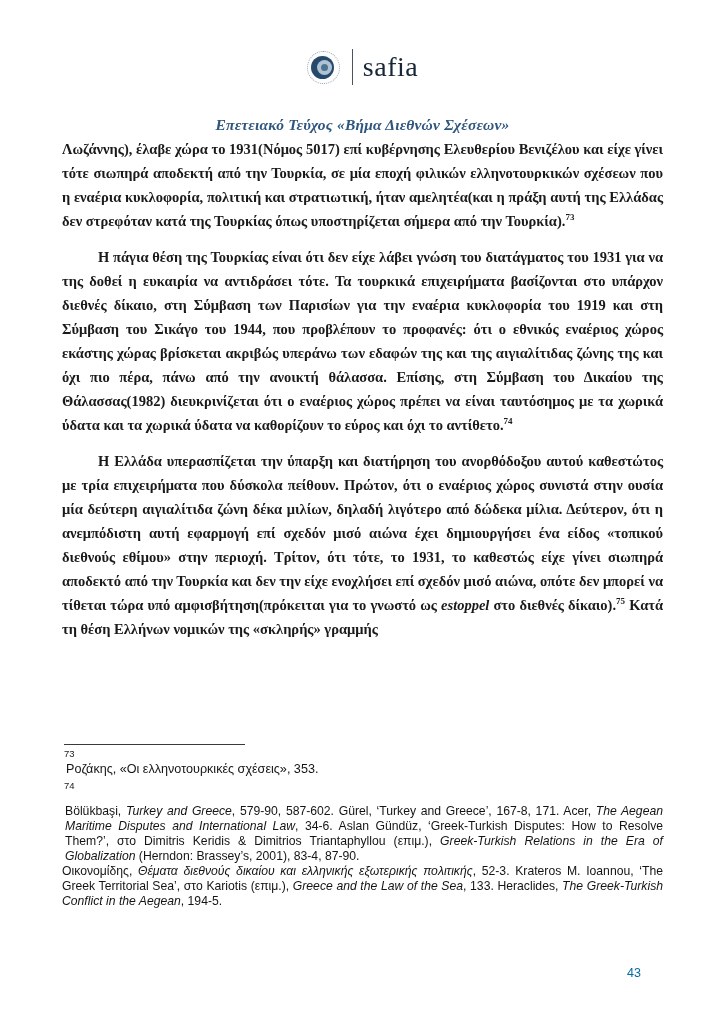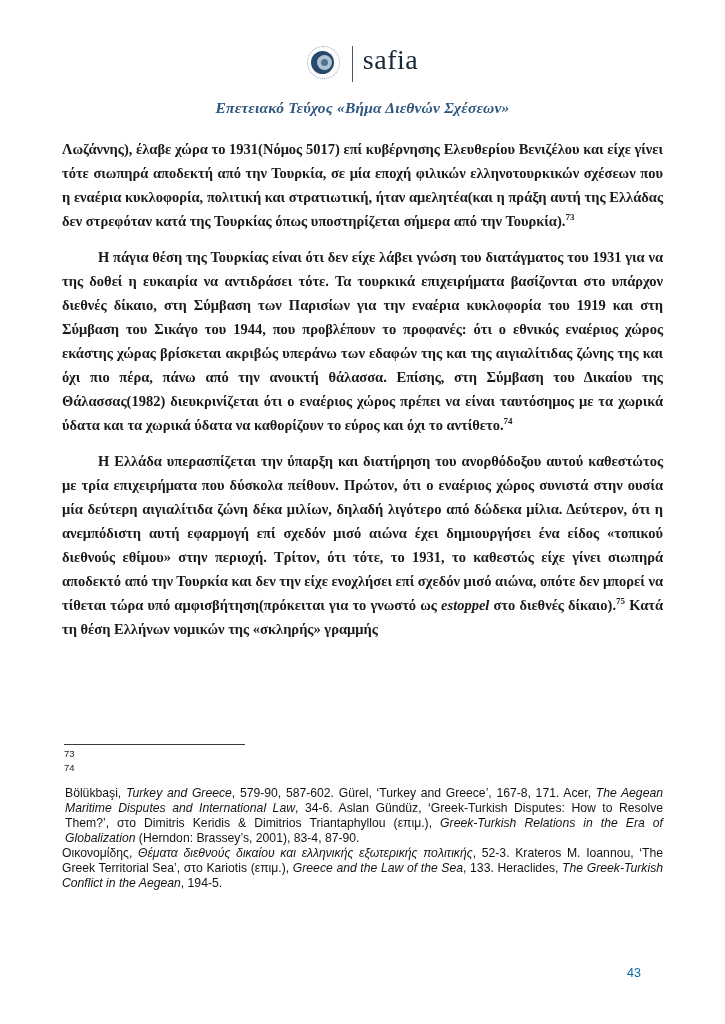--- a/index.html
+++ b/index.html
@@ -13,20 +13,21 @@
     color: #1a1a1a;
     overflow: hidden;
   }
 
   
   .logo-row {
     position: absolute;
     top: 46px; left: 0; right: 0;
     height: 42px;
     display: flex;
+    align-items: center;
     justify-content: center;
     gap: 0;
   }
   .emblem {
     width: 33px; height: 33px;
     border-radius: 50%;
     border: 1px dotted #93a2b1;
     background: #fdfdfd;
     position: relative;
     box-sizing: border-box;
@@ -61,21 +62,21 @@
     font-family: "Liberation Serif", "DejaVu Serif", serif;
     font-size: 28px;
     line-height: 1;
     color: #182635;
     letter-spacing: 0.5px;
   }
 
   
   .doc-heading {
     position: absolute;
-    top: 99px; left: 0; right: 0;
+    top: 116px; left: 0; right: 0;
     text-align: center;
     font-size: 15.5px;
     font-weight: bold;
     font-style: italic;
     color: #2e567e;
     letter-spacing: 0.2px;
   }
 
   
   .body-text {
@@ -166,20 +167,21 @@
   <main class="body-text">
     <p><span>Λωζάννης), έλαβε χώρα το 1931(Νόμος 5017) επί κυβέρνησης Ελευθερίου Βενιζέλου και είχε γίνει τότε σιωπηρά αποδεκτή από την Τουρκία, σε μία εποχή φιλικών ελληνοτουρκικών σχέσεων που η εναέρια κυκλοφορία, πολιτική και στρατιωτική, ήταν αμελητέα(και η πράξη αυτή της Ελλάδας δεν στρεφόταν κατά της Τουρκίας όπως υποστηρίζεται σήμερα από την Τουρκία).</span><sup>73</sup></p>
     <p><span>Η πάγια θέση της Τουρκίας είναι ότι δεν είχε λάβει γνώση του διατάγματος του 1931 για να της δοθεί η ευκαιρία να αντιδράσει τότε. Τα τουρκικά επιχειρήματα βασίζονται στο υπάρχον διεθνές δίκαιο, στη Σύμβαση των Παρισίων για την εναέρια κυκλοφορία του 1919 και στη Σύμβαση του Σικάγο του 1944, που προβλέπουν το προφανές: ότι ο εθνικός εναέριος χώρος εκάστης χώρας βρίσκεται ακριβώς υπεράνω των εδαφών της και της αιγιαλίτιδας ζώνης της και όχι πιο πέρα, πάνω από την ανοικτή θάλασσα. Επίσης, στη Σύμβαση του Δικαίου της Θάλασσας(1982) διευκρινίζεται ότι ο εναέριος χώρος πρέπει να είναι ταυτόσημος με τα χωρικά ύδατα και τα χωρικά ύδατα να καθορίζουν το εύρος και όχι το αντίθετο.</span><sup>74</sup></p>
     <p><span>Η Ελλάδα υπερασπίζεται την ύπαρξη και διατήρηση του ανορθόδοξου αυτού καθεστώτος με τρία επιχειρήματα που δύσκολα πείθουν. Πρώτον, ότι ο εναέριος χώρος συνιστά στην ουσία μία δεύτερη αιγιαλίτιδα ζώνη δέκα μιλίων, δηλαδή λιγότερο από δώδεκα μίλια. Δεύτερον, ότι η ανεμπόδιστη αυτή εφαρμογή επί σχεδόν μισό αιώνα έχει δημιουργήσει ένα είδος «τοπικού διεθνούς εθίμου» στην περιοχή. Τρίτον, ότι τότε, το 1931, το καθεστώς είχε γίνει σιωπηρά αποδεκτό από την Τουρκία και δεν την είχε ενοχλήσει επί σχεδόν μισό αιώνα, οπότε δεν μπορεί να τίθεται τώρα υπό αμφισβήτηση(πρόκειται για το γνωστό ως </span><span class="italic">estoppel</span><span> στο διεθνές δίκαιο).</span><sup>75</sup><span> Κατά τη θέση Ελλήνων νομικών της «σκληρής» γραμμής</span></p>
   </main>
 
   <footer class="footnotes">
     <div class="fn-rule"></div>
 
     <div class="fn-num">73</div>
+    <div class="fn-text-73">Ροζάκης, «Οι ελληνοτουρκικές σχέσεις», 353.</div>
 
     <div class="fn-num fn-num-74">74</div>
     <div class="fn-body-74"><span>Bölükbaşi, </span><span class="italic">Turkey and Greece</span><span>, 579-90, 587-602. Gürel, ‘Turkey and Greece’, 167-8, 171. Acer, </span><span class="italic">The Aegean Maritime Disputes and International Law</span><span>, 34-6. Aslan Gündüz, ‘Greek-Turkish Disputes: How to Resolve Them?’, στο Dimitris Keridis &amp; Dimitrios Triantaphyllou (επιμ.), </span><span class="italic">Greek-Turkish Relations in the Era of Globalization</span><span> (Herndon: Brassey’s, 2001), 83-4, 87-90.</span></div>
 
     <div class="fn-75-rest"><span>Οικονομίδης, </span><span class="italic">Θέματα διεθνούς δικαίου και ελληνικής εξωτερικής πολιτικής</span><span>, 52-3. Krateros M. Ioannou, ‘The Greek Territorial Sea’, στο Kariotis (επιμ.), </span><span class="italic">Greece and the Law of the Sea</span><span>, 133. Heraclides, </span><span class="italic">The Greek-Turkish Conflict in the Aegean</span><span>, 194-5.</span></div>
   </footer>
 
   <div class="page-number">43</div>
 
 </div>

